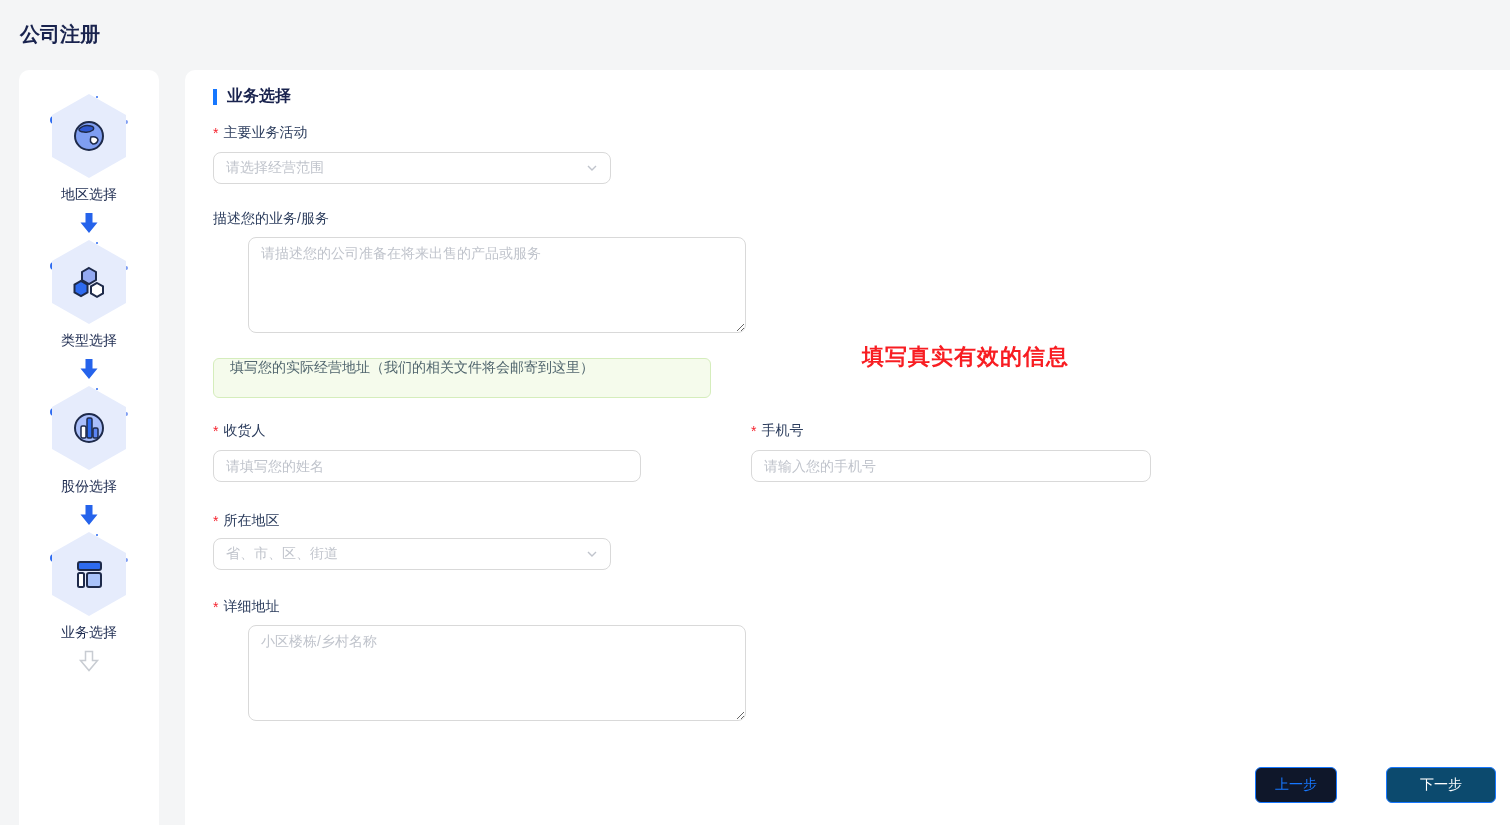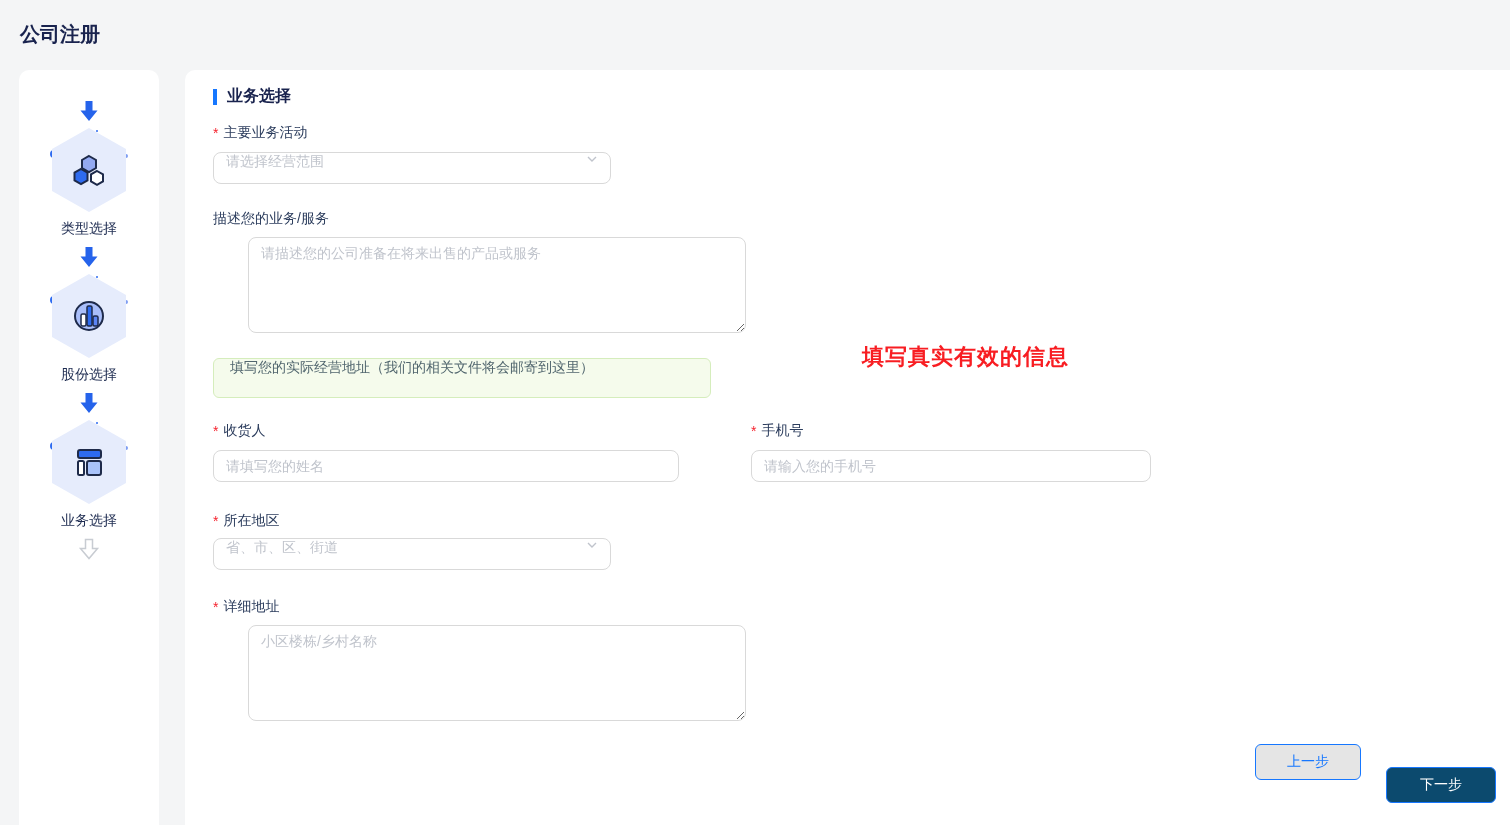--- a/index.html
+++ b/index.html
@@ -52,47 +52,63 @@
   .field-label { position:absolute; font-size:14px; color:#2c3d5d; display:flex; align-items:center; }
   .req { color:#f5222d; margin-right:5px; font-size:14px; }
   .ctl {
     position:absolute; border:1px solid #d9d9d9; border-radius:8px; background:#fff;
     font-size:14px; color:#333; padding:0 12px; outline:none;
     font-family:"Liberation Sans","DejaVu Sans",sans-serif;
   }
   input.ctl { height:32px; }
   textarea.ctl { padding:7px 12px; resize:both;margin-left:35px; }
   .ctl::placeholder { color:#c0c4cc; opacity:1; }
-  .select { display:flex; align-items:flex-start; justify-content:space-between; height:32px; cursor:pointer; }
+  .select { display:flex; align-items:center; justify-content:space-between; height:32px; cursor:pointer; }
   .select .ph { color:#c0c4cc; }
   .alert-success {
     position:absolute; left:28px; top:288px; width:498px; height:40px;
     background:#f5fbec; border:1px solid #d5edbc; border-radius:6px;
     display:flex; padding-left:16px;
     font-size:14px; color:#51666e;
   }
   .red-note {
     position:absolute; left:677px; top:272px;
     font-size:22px; font-weight:700; color:#f81d22; letter-spacing:1px;
   }
   .btn {
     position:absolute; height:36px; border-radius:6px; font-size:14px;
     display:flex; align-items:center; justify-content:center; cursor:pointer;
     font-family:"Liberation Sans","DejaVu Sans",sans-serif;
   }
-  .btn-prev { left:1070px; top:674px; width:106px; background:#e5e5e5; border:1px solid #1677ff; color:#1677ff; }
+  .btn-prev { left:1070px; top:697px; width:82px; background:#0f172a; border:1px solid #1677ff; color:#1677ff; }
   .btn-next { left:1201px; top:697px; width:110px; background:#0c4a6e; border:1px solid #1677ff; color:#fff; }
 </style>
 </head>
 <body>
 
 <div class="page-title">公司注册</div>
 
 <div class="sidebar">
 
+  <div class="step">
+    <div class="hex-wrap">
+      <span class="decor ring"></span>
+      <span class="decor d1"></span>
+      <span class="decor d2"></span>
+      <span class="decor d3"></span>
+      <div class="hex">
+        <svg width="44" height="44" viewBox="0 0 44 44">
+          <circle cx="22" cy="22" r="14" fill="#7f9ef2" stroke="#1e2a4a" stroke-width="2"></circle>
+          <path d="M12 15 Q17 10 24 12 Q28 13 26 16 Q22 19 17 18 Q12 18 12 15 Z" fill="#2e57d0" stroke="#1e2a4a" stroke-width="1.5"></path>
+          <path d="M24 23 Q30 22 31 26 Q30 30 26 30 Q22 28 24 23 Z" fill="#ffffff" stroke="#1e2a4a" stroke-width="1.5"></path>
+        </svg>
+      </div>
+    </div>
+    <div class="step-label">地区选择</div>
+  </div>
 
   <div class="arrow">
     <svg width="22" height="22" viewBox="0 0 22 22">
         <path d="M7.5 1 h7 v9.5 h5 L11 21 2.5 10.5 h5 Z" fill="#2563eb"></path>
       </svg>
   </div>
 
   <div class="step">
     <div class="hex-wrap">
       <span class="decor ring"></span>
@@ -192,21 +208,21 @@
   <div class="alert-success">
     <span>填写您的实际经营地址（我们的相关文件将会邮寄到这里）</span>
   </div>
 
   <div class="red-note">填写真实有效的信息</div>
 
   <div class="field-label" style="left:28px; top:352px;">
     <span class="req">*</span>
     <span>收货人</span>
   </div>
-  <input class="ctl" style="left: 28px; top: 380px; width: 466px;" type="text" placeholder="请填写您的姓名">
+  <input class="ctl" style="left: 28px; top: 380px; width: 428px;" type="text" placeholder="请填写您的姓名">
 
   <div class="field-label" style="left:566px; top:352px;">
     <span class="req">*</span>
     <span>手机号</span>
   </div>
   <input class="ctl" style="left: 566px; top: 380px; width: 400px;" type="text" placeholder="请输入您的手机号">
 
   <div class="field-label" style="left:28px; top:442px;">
     <span class="req">*</span>
     <span>所在地区</span>

